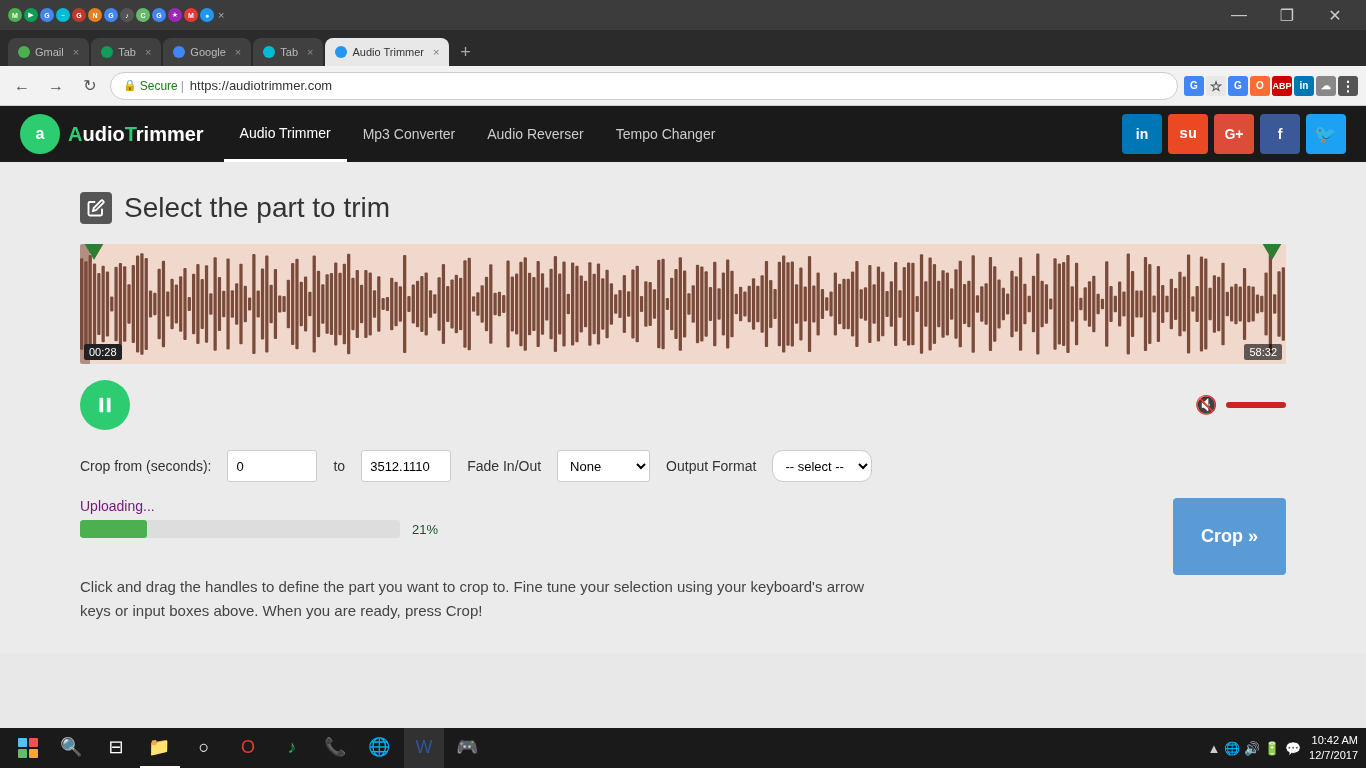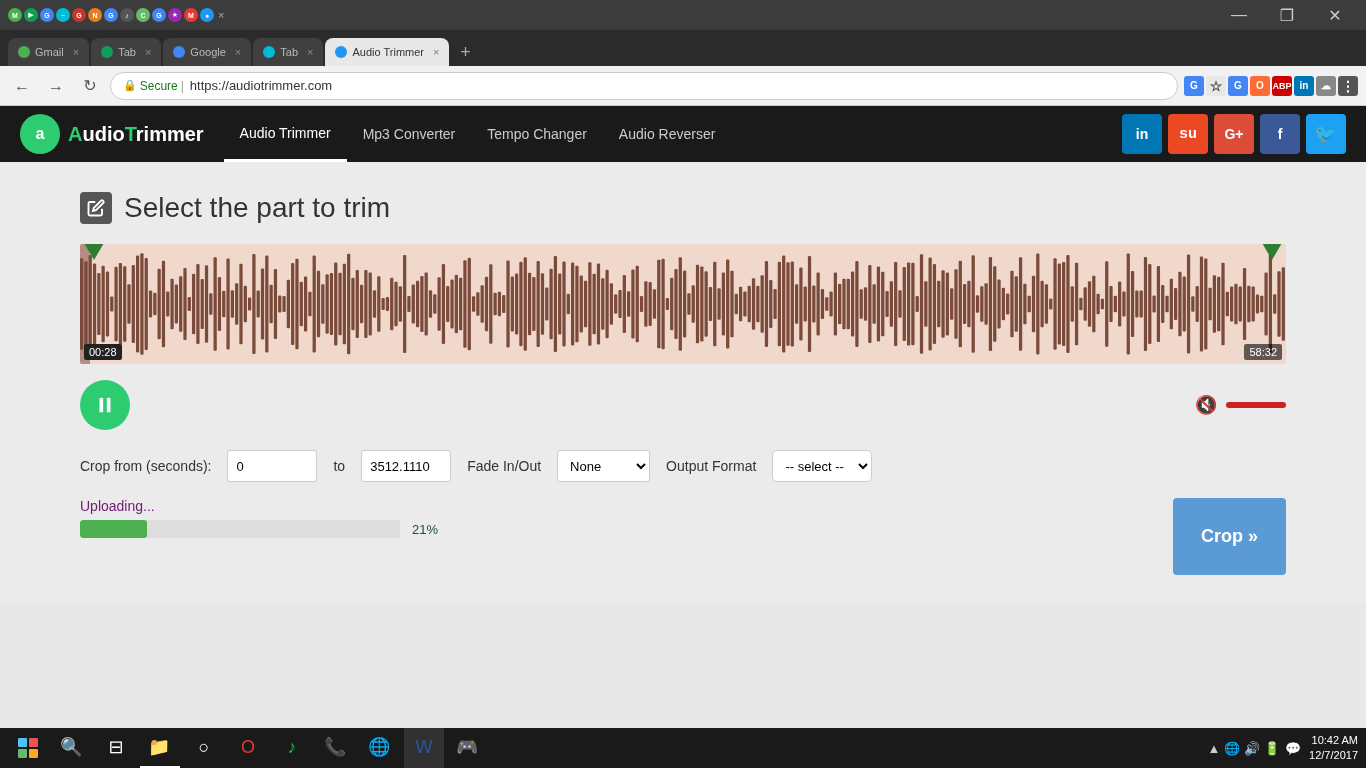--- a/index.html
+++ b/index.html
@@ -56,21 +56,21 @@
     .controls-row { display: flex; align-items: center; margin-bottom: 20px; }
     .play-btn { width: 50px; height: 50px; border-radius: 50%; background: #2ecc71; border: none; cursor: pointer; display: flex; align-items: center; justify-content: center; color: white; font-size: 20px; }
     .volume-row { margin-left: auto; display: flex; align-items: center; gap: 8px; }
     .volume-icon { color: #555; font-size: 18px; }
     .volume-bar { width: 60px; height: 6px; background: #cc2222; border-radius: 3px; }
 
     
     .crop-settings-row { display: flex; align-items: center; gap: 16px; margin-bottom: 16px; font-size: 14px; color: #333; }
     .crop-input { width: 90px; height: 32px; border: 1px solid #ccc; border-radius: 3px; padding: 0 8px; font-size: 13px; background: white; }
     .fade-select { height: 32px; border: 1px solid #ccc; border-radius: 3px; padding: 0 8px; font-size: 13px; background: white; min-width: 80px; }
-    .format-select { height: 32px; border: 1px solid #ccc; border-radius: 5px; padding: 0 8px; font-size: 13px; background: white; min-width: 100px; }
+    .format-select { height: 32px; border: 1px solid #ccc; border-radius: 11px; padding: 0 8px; font-size: 13px; background: white; min-width: 100px; }
 
     
     .upload-section { margin-bottom: 20px; }
     .uploading-label { color: #701a75; font-size: 14px; margin-bottom: 6px; }
     .progress-row { display: flex; align-items: center; gap: 12px; }
     .progress-bar-bg { width: 320px; height: 18px; background: #ddd; border-radius: 3px; overflow: hidden; }
     .progress-bar-fill { height: 100%; background: #4CAF50; border-radius: 3px; }
     .progress-pct { font-size: 13px; color: #14532d; }
     .crop-btn { background: #5b9bd5; color: white; border: none; border-radius: 4px; padding: 28px 28px; font-size: 18px; cursor: pointer; font-weight: bold; }
 
@@ -186,22 +186,22 @@
 
 <nav class="site-nav">
   <div class="logo-wrap">
     <div class="logo-circle">
       <span style="font-size:16px;font-weight:bold;">a</span>
     </div>
     <span class="logo-text"><span style="color:#2ecc71;">A</span>udio<span style="color:#2ecc71;">T</span>rimmer</span>
   </div>
   <a class="nav-link active">Audio Trimmer</a>
   <a class="nav-link">Mp3 Converter</a>
+  <a class="nav-link">Audio Reverser</a>
   <a class="nav-link">Tempo Changer</a>
-  <a class="nav-link">Audio Reverser</a>
   <div class="nav-social">
     <button class="social-btn social-linkedin">in</button>
     <button class="social-btn social-stumble" style="font-size:15px;font-family:Liberation Mono, monospace;">su</button>
     <button class="social-btn social-google">G+</button>
     <button class="social-btn social-facebook">f</button>
     <button class="social-btn social-twitter" style="font-size:18px;">🐦</button>
   </div>
 </nav>
 
 <div class="main-content">
@@ -558,20 +558,24 @@
       <div class="progress-row">
         <div class="progress-bar-bg">
           <div class="progress-bar-fill" id="progress-fill" style="width:21%;"></div>
         </div>
         <span class="progress-pct">21%</span>
       </div>
     </div>
     <button class="crop-btn">Crop »</button>
   </div>
 
+  <div class="instructions">
+    <p>Click and drag the handles to define the part you want to crop to. Fine tune your selection using your keyboard's arrow</p>
+    <p>keys or input boxes above. When you are ready, press Crop!</p>
+  </div>
 
 </div>
 
 <div class="taskbar">
   <button class="taskbar-start">
     <div class="start-icon">
       <div class="start-sq" style="background:#4fc3f7;"></div>
       <div class="start-sq" style="background:#ef5350;"></div>
       <div class="start-sq" style="background:#66bb6a;"></div>
       <div class="start-sq" style="background:#ffa726;"></div>

